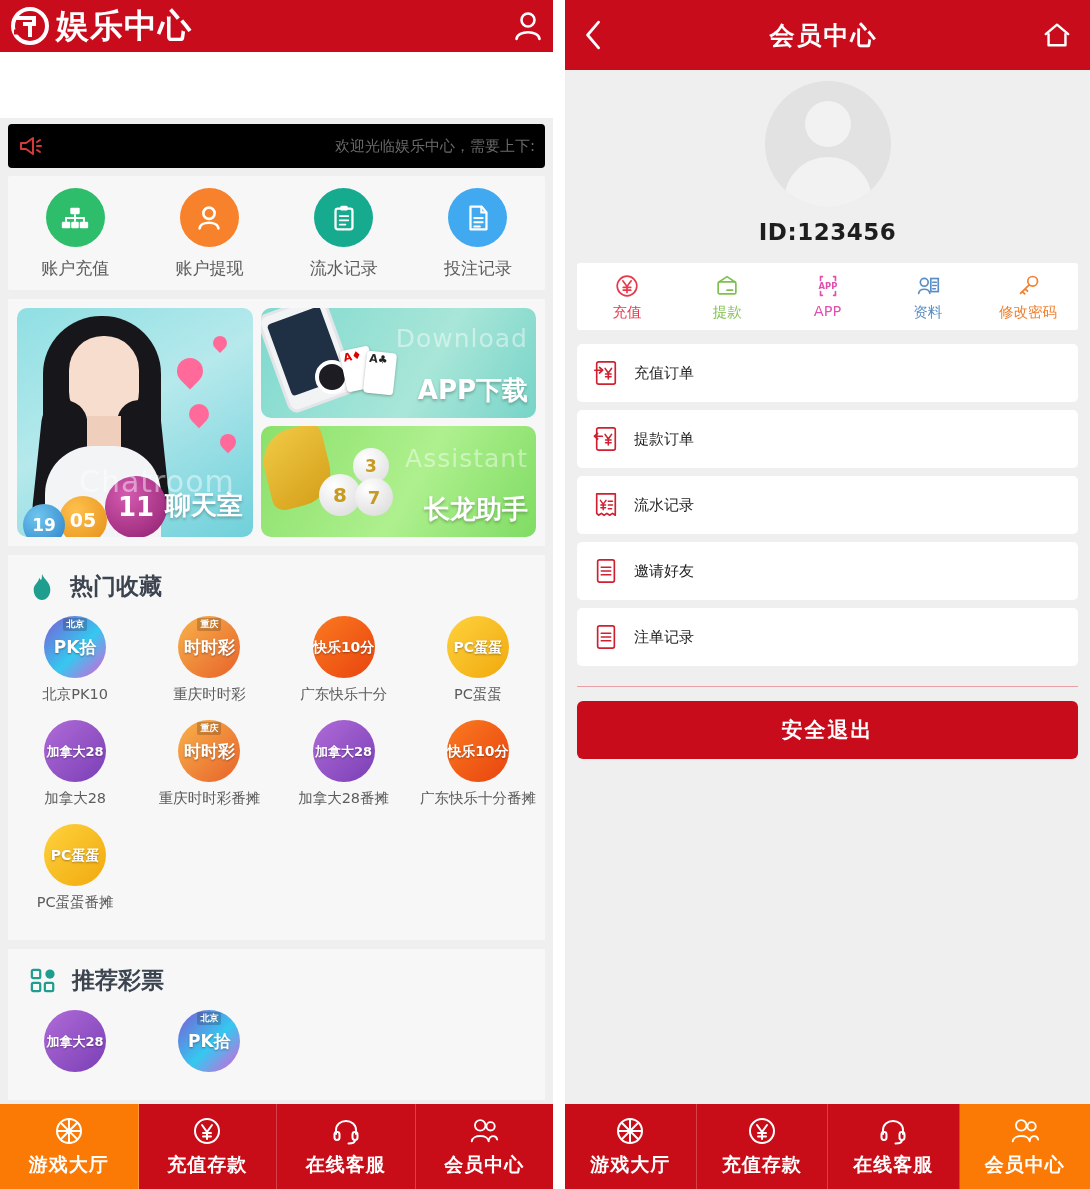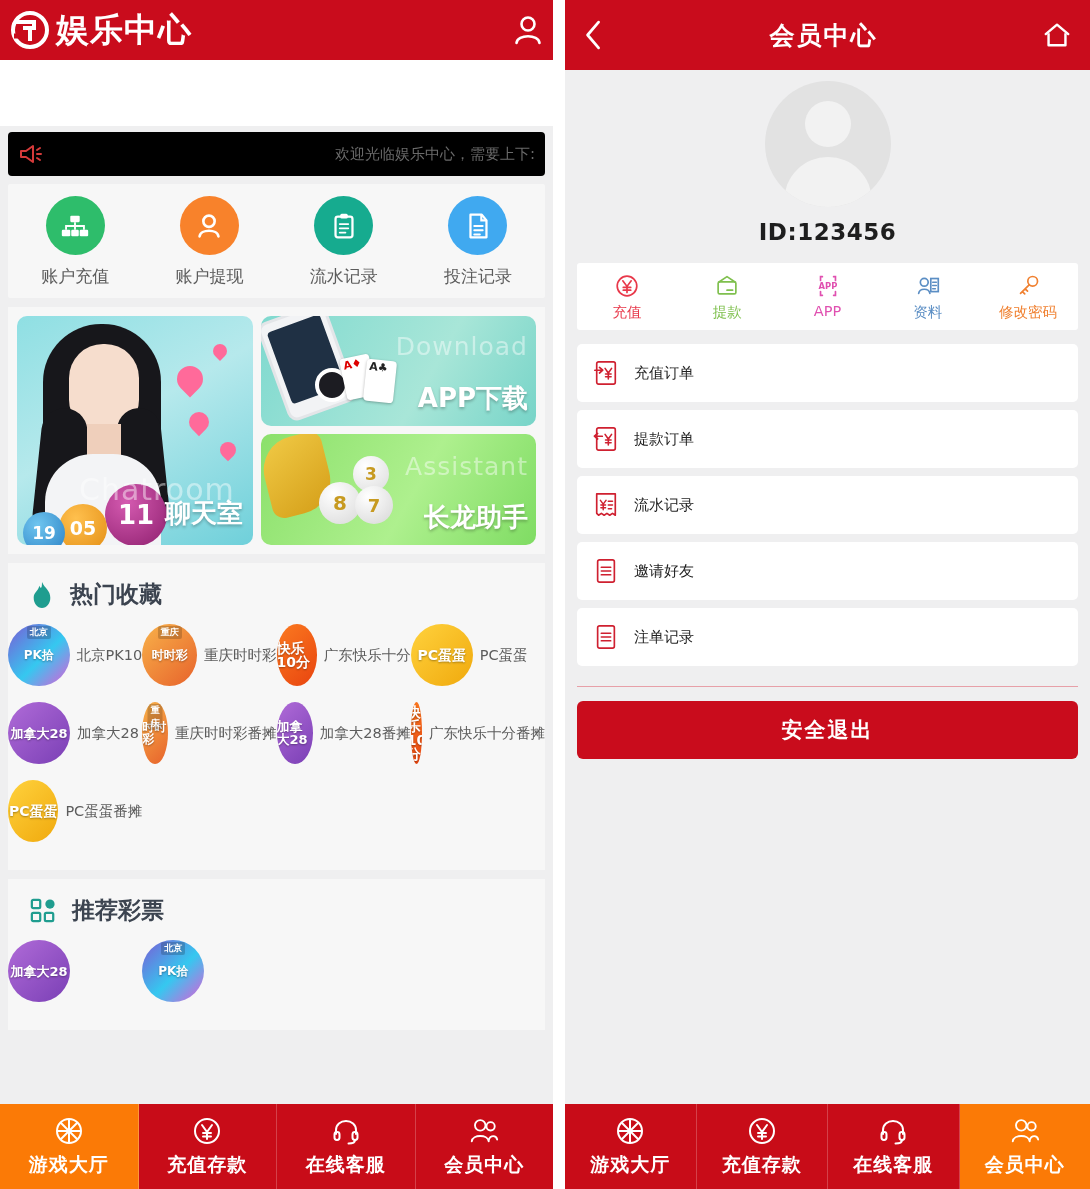--- a/index.html
+++ b/index.html
@@ -7,21 +7,21 @@
     font-family:"DejaVu Sans","Liberation Sans",sans-serif; }
   .stage{ position:relative; width:1090px; height:1189px; display:flex; background:#ffffff; }
 
   
   .panel{ position:relative; height:1189px; background:#efeff0; overflow:hidden; }
   .panel.left{ width:553px; }
   .gutter{ width:12px; height:1189px; background:#ffffff; }
   .panel.right{ width:525px; background:#efeff0; }
 
   
-  .l-header{ height:60px; background:#c90c1c; display:flex; align-items:center;
+  .l-header{ height:52px; background:#c90c1c; display:flex; align-items:center;
              justify-content:space-between; padding:0 8px 0 10px; }
   .logo-wrap{ display:flex; align-items:center; gap:6px; }
   .logo-mark{ width:40px; height:40px; flex:0 0 40px; }
   .logo-text{ color:#fff; font-size:33px; font-weight:700; letter-spacing:1px;
               line-height:40px; }
   .person-btn{ width:34px; height:34px; }
 
   .white-block{ height:66px; background:#ffffff; }
 
   .notice{ margin:6px 8px 0 8px; height:44px; background:#000000; border-radius:4px;
@@ -79,29 +79,29 @@
 
   .dragon{ position:absolute; left:4px; top:2px; width:64px; height:78px;
            background:linear-gradient(150deg,#f6c944,#d79a12); border-radius:34px 12px 34px 12px;
            transform:rotate(-14deg); opacity:.95; }
 
   
   .section{ margin:9px 8px 0 8px; background:#f7f7f7; padding:14px 0 6px 0; }
   .sec-head{ display:flex; align-items:center; gap:16px; padding:2px 0 4px 22px; }
   .sec-title{ font-size:23px; font-weight:700; color:#3c4450; }
   .grid{ display:flex; flex-wrap:wrap; padding:10px 0 6px 0; }
-  .g-item{ width:25%; display:flex; align-items:center; gap:7px;
+  .g-item{ width:25%; display:flex; flex-direction:column; align-items:center; gap:7px;
            margin-bottom:16px; }
   .g-ico{ width:62px; height:62px; border-radius:50%; position:relative; overflow:hidden;
           display:flex; align-items:center; justify-content:center; }
   .g-label{ font-size:14.5px; color:#5c5c5c; white-space:nowrap; }
   .g-tag{ position:absolute; top:2px; left:50%; transform:translateX(-50%);
           font-size:9px; color:#fff; background:rgba(0,0,0,.18); padding:0 3px;
           border-radius:2px; font-weight:700; }
-  .g-main{ font-size:12px; font-weight:800; color:#fff; text-shadow:0 1px 2px rgba(0,0,0,.35);
+  .g-main{ font-size:17px; font-weight:800; color:#fff; text-shadow:0 1px 2px rgba(0,0,0,.35);
            line-height:1; }
 
   
   .tabbar{ position:absolute; left:0; bottom:0; display:flex; height:85px; }
   .tabbar.left{ width:553px; }
   .tabbar.right{ width:525px; }
   .tab{ flex:1; background:#c80c18; color:#fff; display:flex; flex-direction:column;
         align-items:center; justify-content:center; gap:6px;
         border-right:1px solid rgba(255,255,255,.22); }
   .tab:last-child{ border-right:none; }

